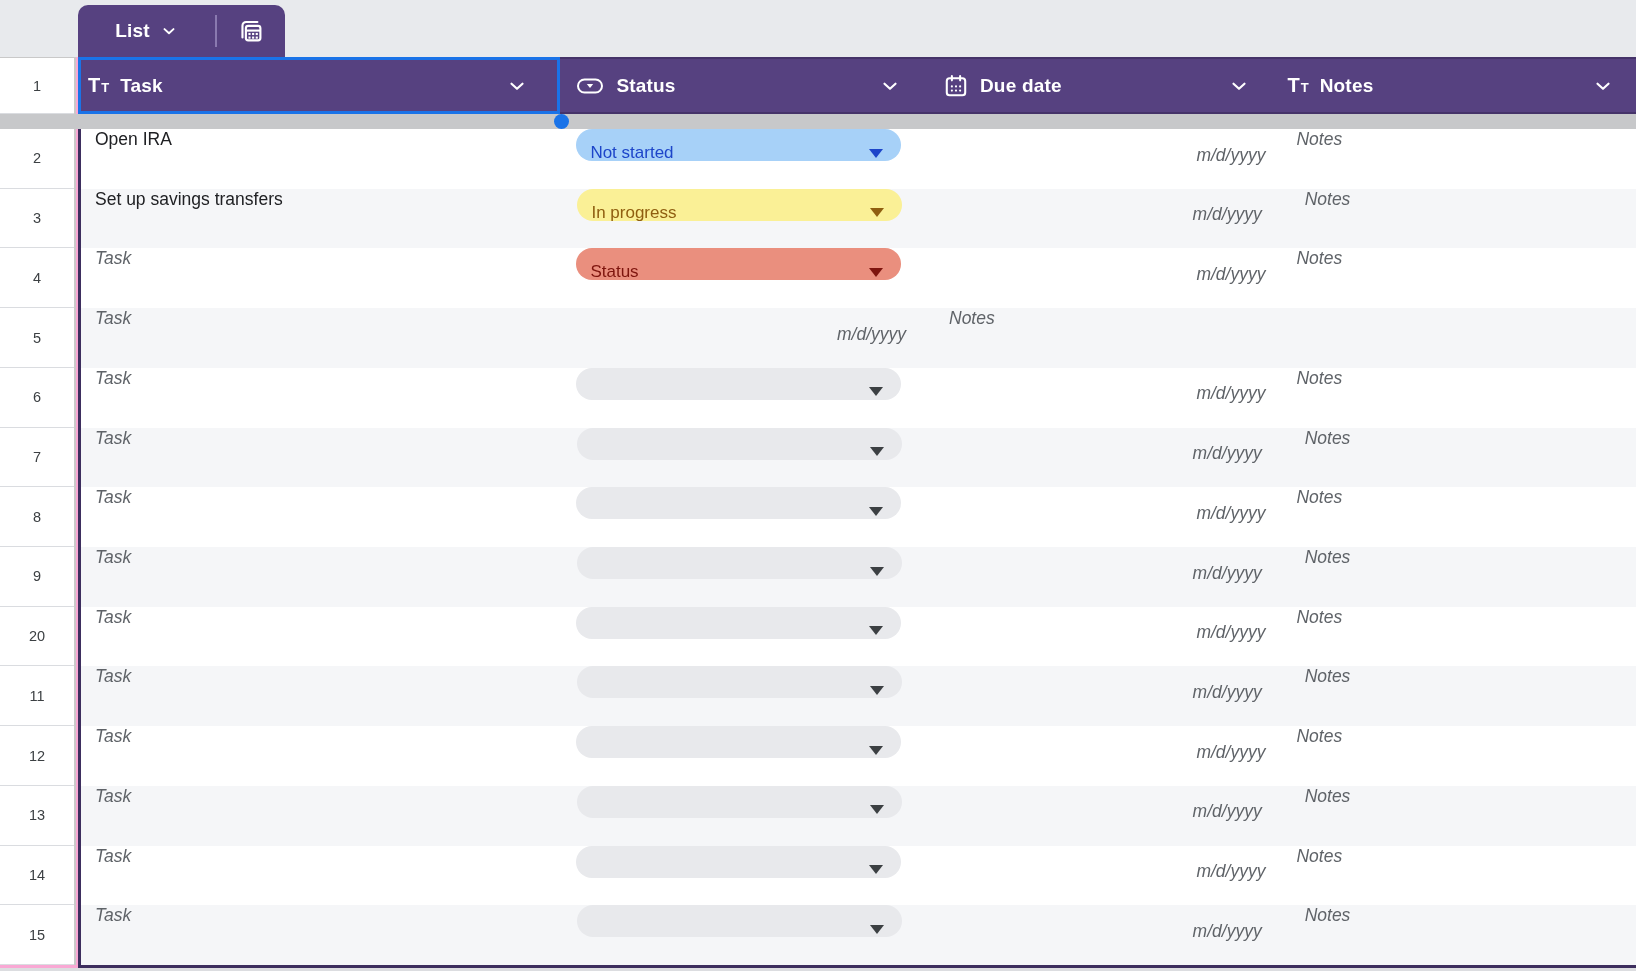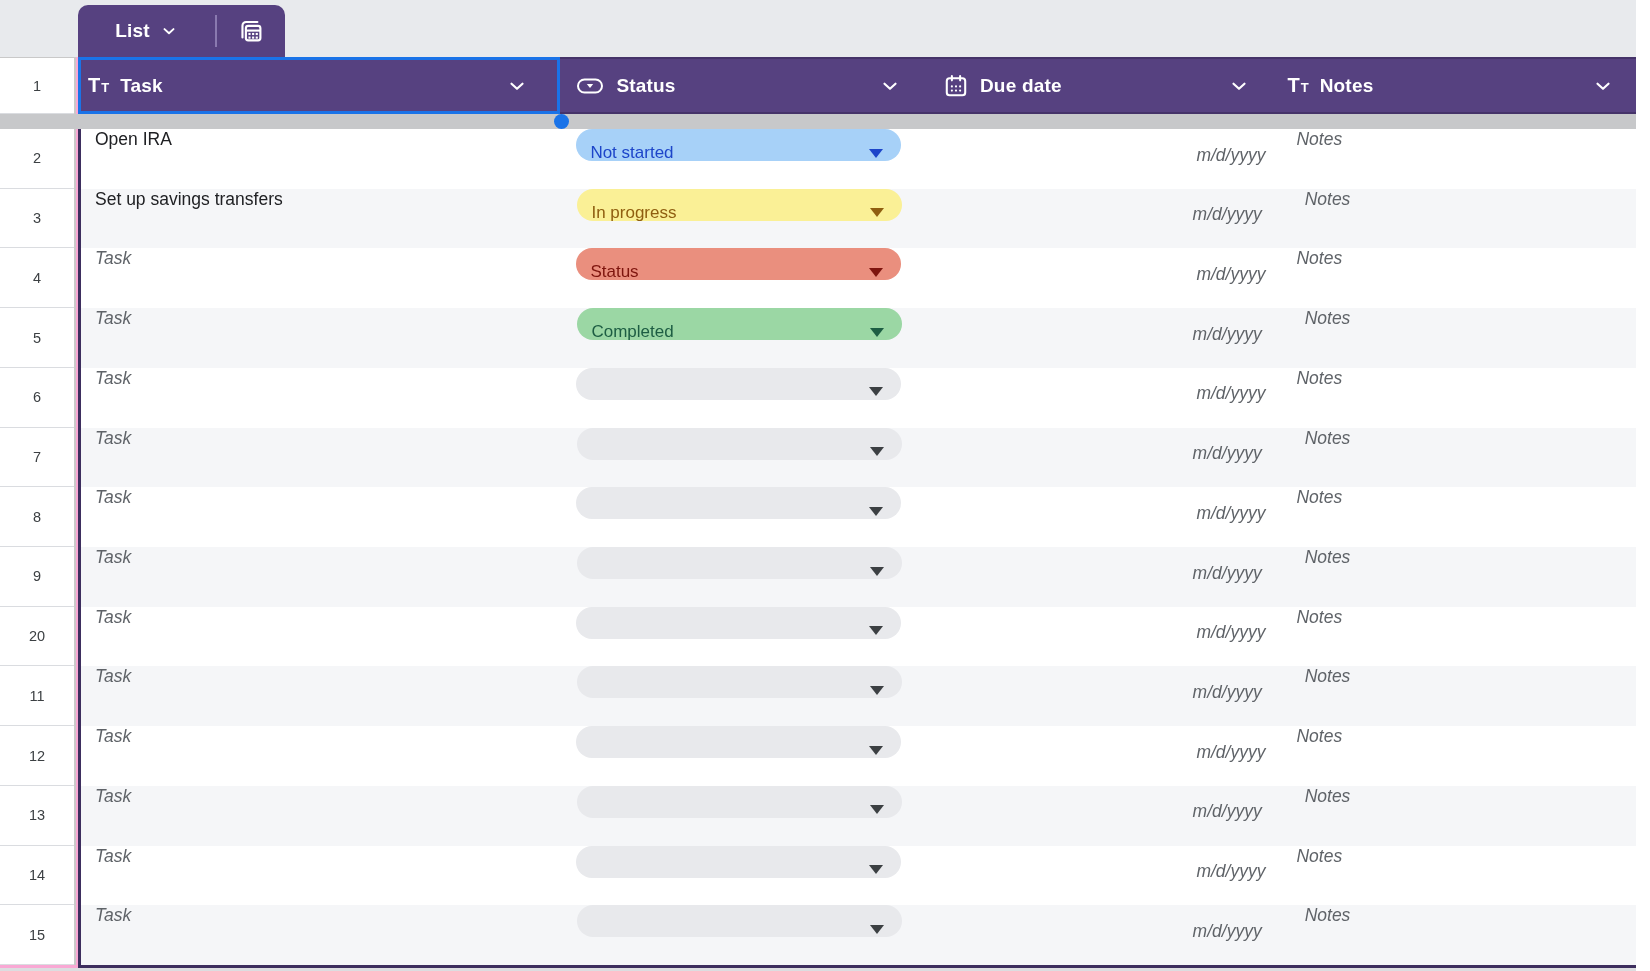--- a/index.html
+++ b/index.html
@@ -244,26 +244,20 @@
     </div>
     <div class="cell c-notes">
       <span class="txt ph">Notes</span>
     </div>
   </div>
 
   <div class="row alt">
     <div class="cell c-task">
       <span class="txt ph">Task</span>
     </div>
-    <div class="cell c-status">
-      <div class="chip" style="background: rgb(155, 215, 164); color: rgb(29, 93, 67);">
-        <span class="chip-label">Completed</span>
-        <span class="tri"></span>
-      </div>
-    </div>
     <div class="cell c-due">
       <span class="txt ph">m/d/yyyy</span>
     </div>
     <div class="cell c-notes">
       <span class="txt ph">Notes</span>
     </div>
   </div>
 
   <div class="row">
     <div class="cell c-task">

